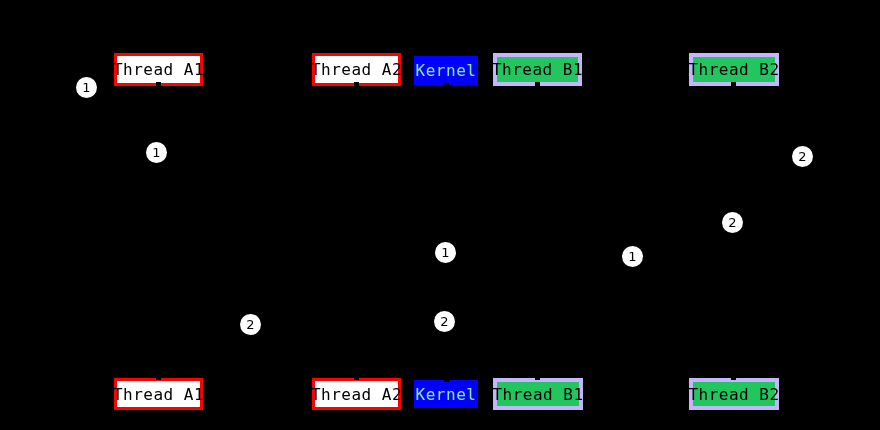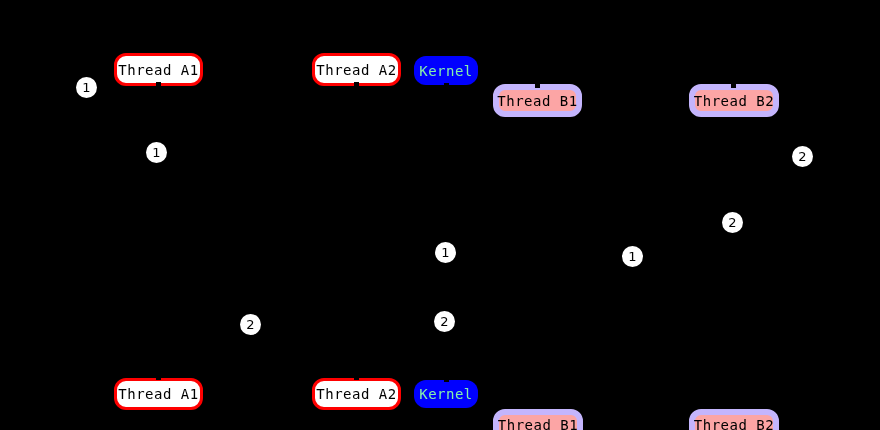--- a/index.html
+++ b/index.html
@@ -10,35 +10,33 @@
     height: 430px;
     background: #000000;
     overflow: hidden;
     font-family: "DejaVu Sans Mono", monospace;
   }
   .node {
     position: absolute;
     display: flex;
     align-items: center;
     justify-content: center;
-    font-size: 14px;
+    font-size: 16px;
     letter-spacing: 0.5px;
     white-space: nowrap;
-    border-radius: 12px;
   }
   .node.thread-a {
     background: #ffffff;
     color: #000000;
     border: 3px solid #ff0000;
   }
   .node.thread-b {
-    background: #fca5a5;
+    background: #22c55e;
     color: #000000;
-    border: 6px solid #c4b5fd;
-    margin-top: 31px;
+    border: 4px solid #c4b5fd;
   }
   .node.kernel {
     background: #0000ff;
     color: #86efac;
     border: none;
   }
   .stub {
     position: absolute;
     width: 5px;
     height: 6px;

